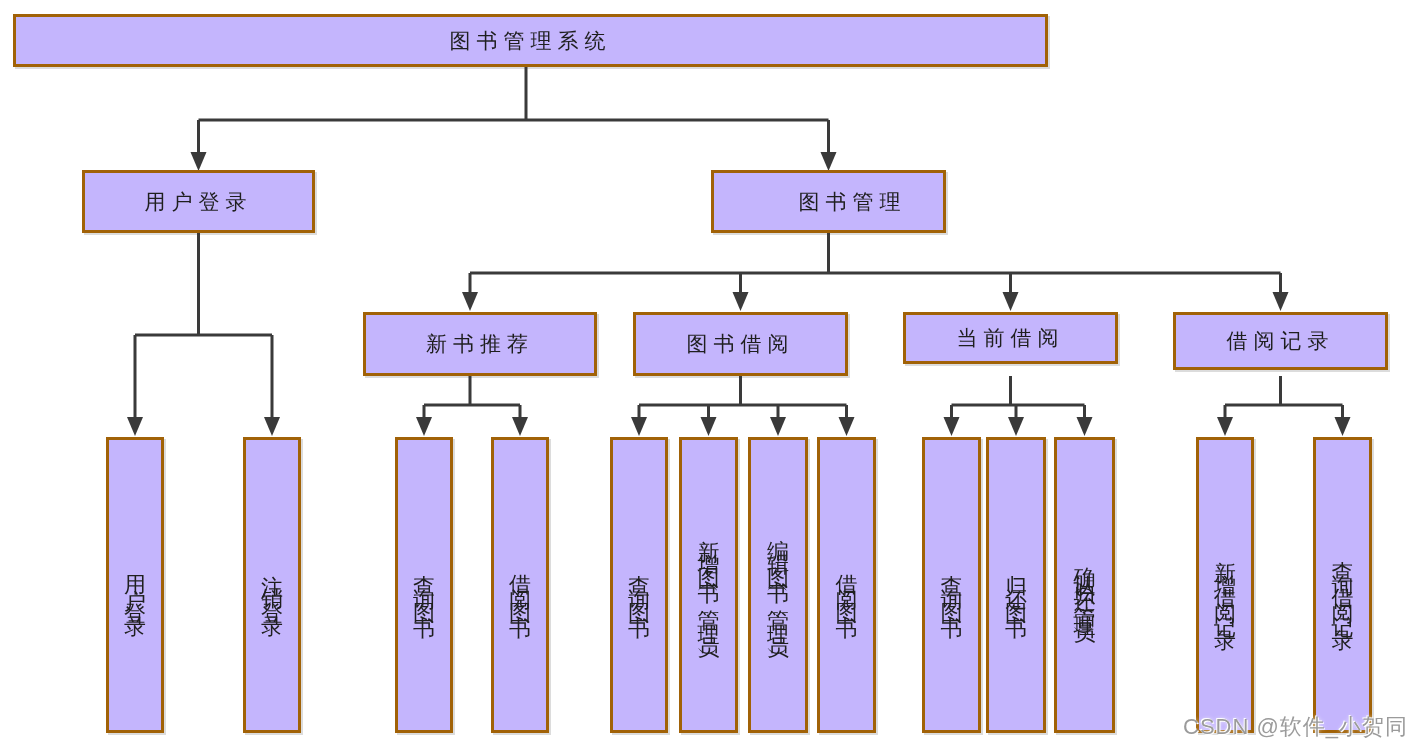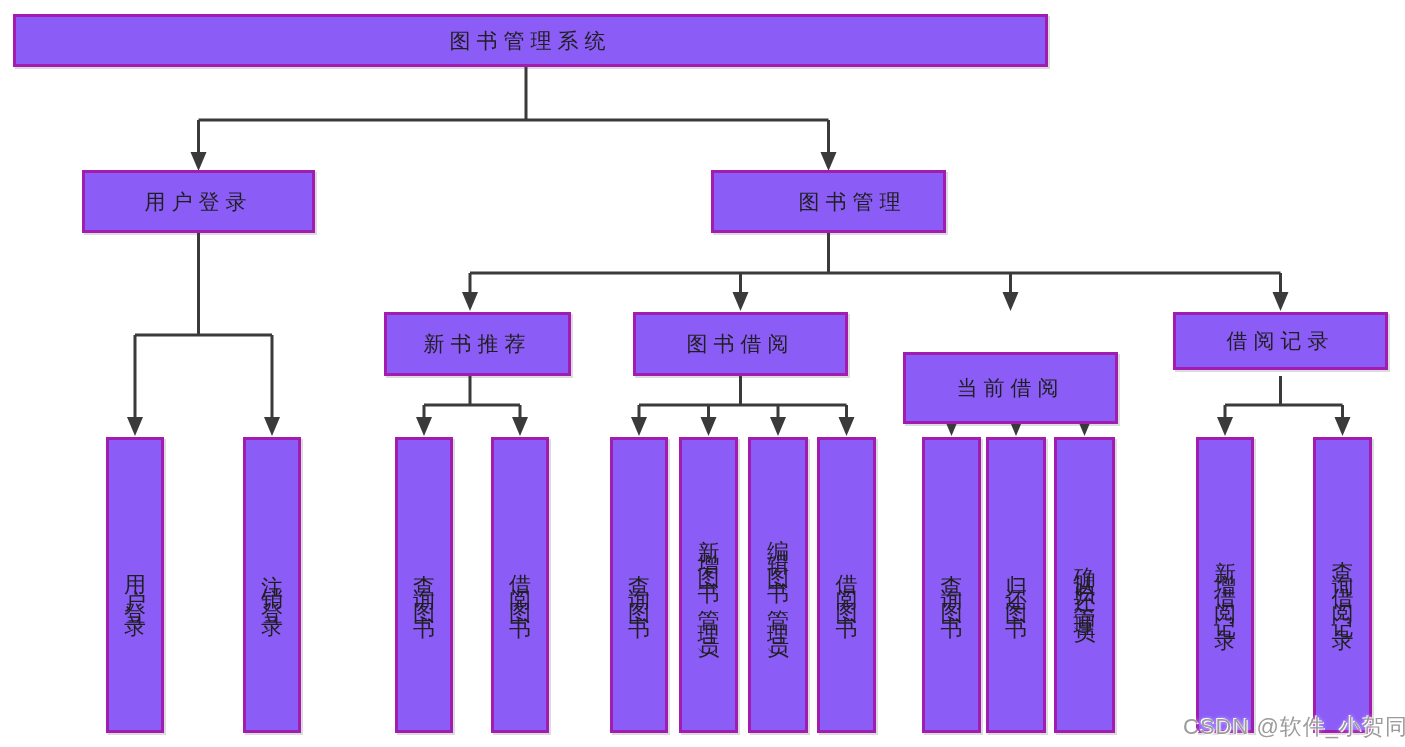--- a/index.html
+++ b/index.html
@@ -21,22 +21,22 @@
     stroke: #3a3a3a;
     stroke-width: 3;
   }
   .wires path.arrow {
     fill: #3a3a3a;
     stroke: none;
   }
   .node {
     position: absolute;
     box-sizing: border-box;
-    background: #8b5cf6;
-    border: 3px solid #a21caf;
+    background: #c4b5fd;
+    border: 3px solid #a16207;
     box-shadow: 2px 2px 0 rgba(60,60,60,0.18);
     color: #1f1f1f;
     display: flex;
     align-items: center;
     justify-content: center;
     font-size: 21px;
     letter-spacing: 6px;
     white-space: nowrap;
   }
   .leaf {
@@ -111,23 +111,23 @@
       <path class="arrow" d="M1225 436 l-8 -19 h16 z"></path>
       <path class="arrow" d="M1342.5 436 l-8 -19 h16 z"></path>
     </g>
   </svg>
 
   <div class="node" style="left:13px; top:14px; width:1035px; height:53px;">图书管理系统</div>
 
   <div class="node" style="left:82px; top:170px; width:233px; height:63px;">用户登录</div>
   <div class="node" style="left:711px; top:170px; width:235px; height:63px;padding-left:48px;">图书管理</div>
 
-  <div class="node" style="left:384px; top:312px; width:187px; height:64px;">新书推荐</div>
+  <div class="node" style="left:363px; top:312px; width:234px; height:64px;">新书推荐</div>
   <div class="node" style="left:633px; top:312px; width:215px; height:64px;">图书借阅</div>
-  <div class="node" style="left:903px; top:312px; width:215px; height:72px;margin-top:40px;">当前借阅</div>
+  <div class="node" style="left:903px; top:312px; width:215px; height:52px;">当前借阅</div>
   <div class="node" style="left:1173px; top:312px; width:215px; height:58px;">借阅记录</div>
 
   <div class="node leaf" style="left:106px; top:437px; width:58px; height:296px;">用户登录</div>
   <div class="node leaf" style="left:243px; top:437px; width:58px; height:296px;">注销登录</div>
 
   <div class="node leaf" style="left:395px; top:437px; width:58px; height:296px;">查询图书</div>
   <div class="node leaf" style="left:491px; top:437px; width:58px; height:296px;">借阅图书</div>
 
   <div class="node leaf" style="left:610px; top:437px; width:58px; height:296px;">查询图书</div>
   <div class="node leaf" style="left:679px; top:437px; width:59px; height:296px;">新增图书（管理员）</div>

